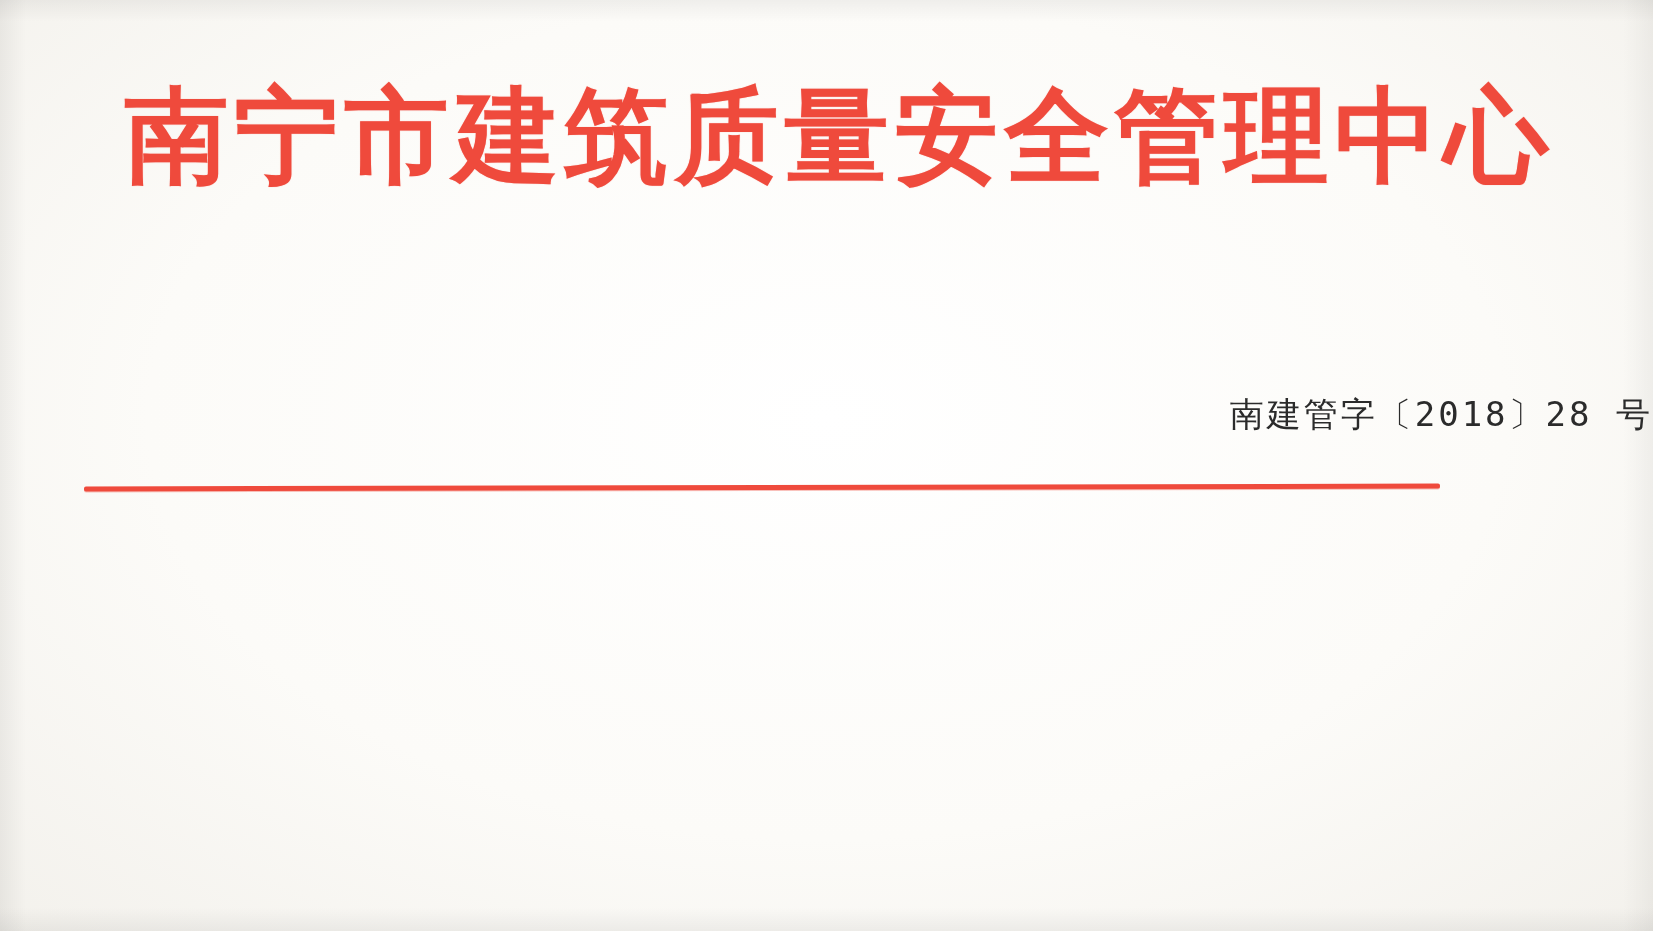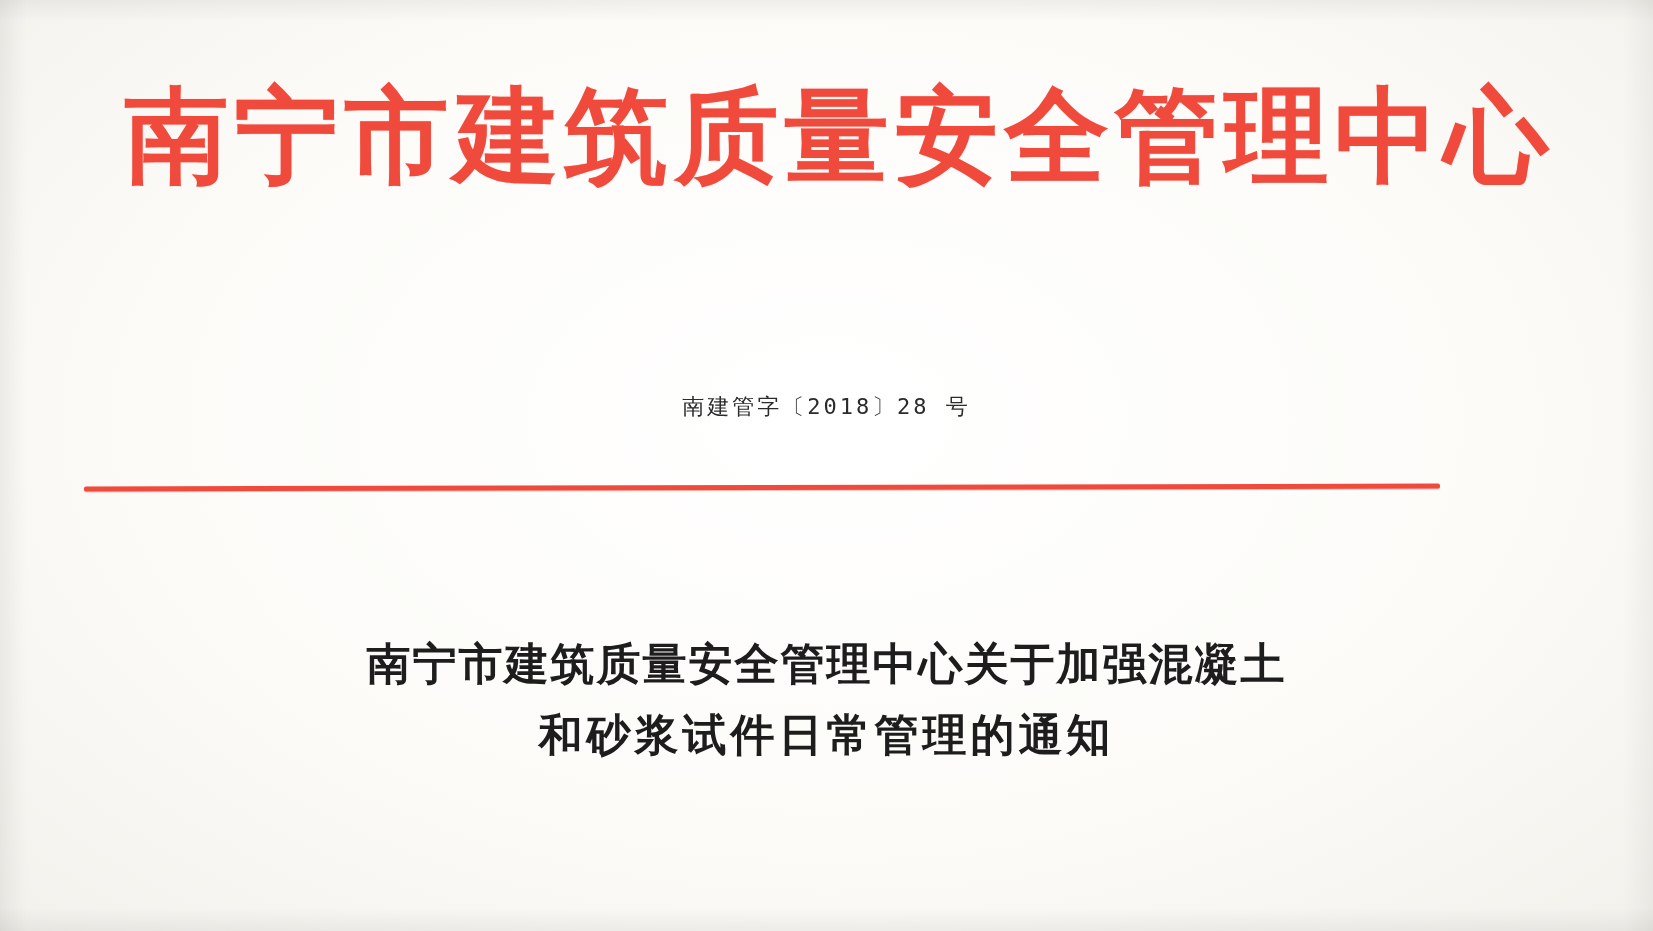--- a/index.html
+++ b/index.html
@@ -45,24 +45,24 @@
     text-shadow: 0 0 1px rgba(239,74,60,0.45);
     white-space: nowrap;
     margin-left: 26px;
   }
 
   .doc-number {
     position: absolute;
     top: 392px;
     left: 0;
     right: 0;
-    text-align: center;
+    text-align: right;
     color: #2b2b2b;
     font-family: "DejaVu Sans Mono", "Liberation Mono", monospace;
-    font-size: 22px;
+    font-size: 34px;
     letter-spacing: 3px;
     white-space: nowrap;
   }
 
   .red-rule {
     position: absolute;
     top: 485px;
     left: 84px;
     width: 1356px;
     height: 5px;
@@ -98,18 +98,14 @@
 <div class="paper"></div>
 
 <div class="doc">
 
   <div class="org-title">南宁市建筑质量安全管理中心</div>
 
   <div class="doc-number">南建管字〔2018〕28 号</div>
 
   <div class="red-rule"></div>
 
-  <div class="subject">
-    <span class="line line-1">南宁市建筑质量安全管理中心关于加强混凝土</span>
-    <span class="line line-2">和砂浆试件日常管理的通知</span>
-  </div>
 
 </div>
 
 </body></html>

